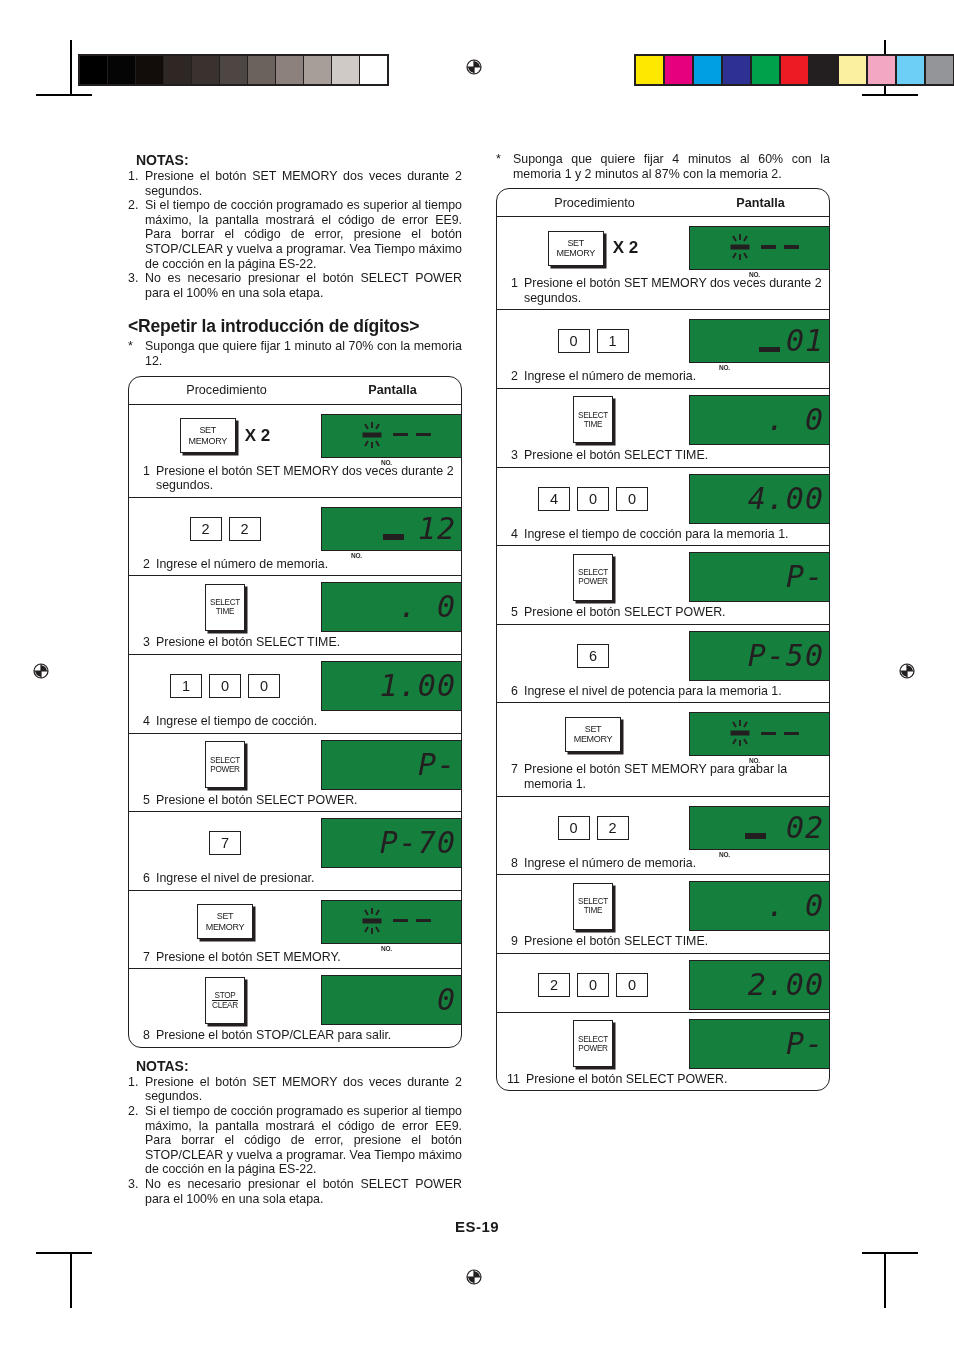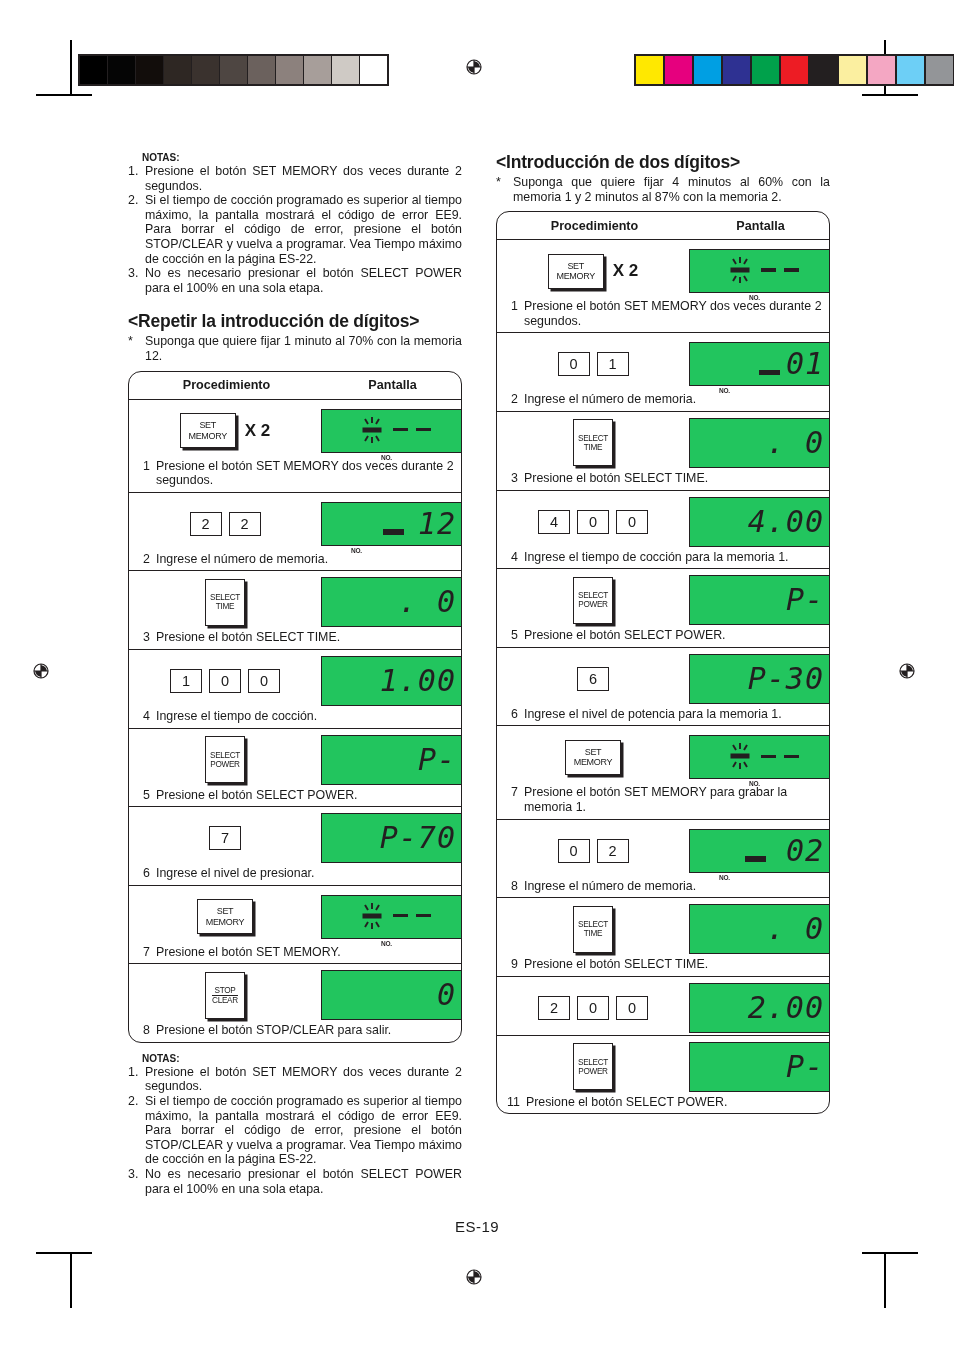--- a/index.html
+++ b/index.html
@@ -20,42 +20,42 @@
 
   
   .page{position:absolute;left:0;top:0;width:954px;height:1350px;}
   .col{position:absolute;width:334px;}
   .col-left{left:128px;top:152px;}
   .col-right{left:496px;top:152px;}
 
   h2.sect{
     font-size:17.5px;font-weight:bold;margin:0 0 2px 0;letter-spacing:-0.2px;
   }
-  .notes-title{font-size:10px;font-weight:bold;margin:0 0 1px 14px;}
+  .notes-title{font-size:14px;font-weight:bold;margin:0 0 1px 8px;}
   ol.notes{margin:0;padding:0;list-style:none;}
   ol.notes li{
     font-size:12.4px;line-height:14.6px;text-align:justify;
     padding-left:17px;text-indent:-17px;margin-bottom:0px;
   }
   ol.notes li .n{display:inline-block;width:17px;text-indent:0;}
   p.assume{
     font-size:12.4px;line-height:14.6px;margin:0 0 7px 0;text-align:justify;
     padding-left:17px;text-indent:-17px;
   }
   p.assume .star{display:inline-block;width:17px;text-indent:0;}
 
   
   .ptable{
     border:1.6px solid #231f20;border-radius:13px;overflow:hidden;
     background:#fff;
   }
   .phead{
     display:flex;border-bottom:1.6px solid #231f20;height:27px;align-items:center;
   }
-  .phead .h1{flex:0 0 195px;text-align:center;font-size:12.6px;font-weight:bold;}
+  .phead .h1{flex:0 0 195px;text-align:center;font-size:12.6px;font-weight:normal;}
   .phead .h2c{flex:1;text-align:center;font-size:12.6px;font-weight:bold;}
   .prow{border-bottom:1.6px solid #231f20;padding:0;}
   .prow:last-child{border-bottom:none;}
   .prow .top{display:flex;align-items:center;min-height:52px;padding:5px 0 1px 0;}
   .prow .left{flex:0 0 192px;display:flex;align-items:center;justify-content:center;gap:9px;}
   .prow .right{flex:1;display:flex;align-items:center;justify-content:center;position:relative;}
   .prow .capt{
     font-size:12.4px;line-height:14.6px;padding:1px 6px 4px 10px;
     display:flex;gap:6px;
   }
@@ -80,42 +80,42 @@
   
   .numkeys{display:flex;gap:7px;}
   .numkey{
     width:30px;height:22px;border:1.5px solid #231f20;background:#fff;
     display:flex;align-items:center;justify-content:center;
     font-size:14.5px;font-weight:500;
   }
 
   
   .lcd{
-    border:1.6px solid #231f20;background:#22c55e;position:relative;
+    border:1.6px solid #231f20;background:#15803d;position:relative;
     display:flex;align-items:center;justify-content:flex-end;
     box-sizing:border-box;
   }
   .lcd.w-big{width:148px;height:50px;padding-right:12px;}
   .lcd.w-mid{width:148px;height:44px;padding-right:12px;}
   .seg{
     font-family:"DejaVu Sans Mono",monospace;
     font-size:30px;font-style:italic;font-weight:400;letter-spacing:1px;
     line-height:1;color:#231f20;
   }
   .nolabel{
     position:absolute;font-size:6.5px;font-weight:600;letter-spacing:-0.2px;
     color:#231f20;
   }
   .dashrow{display:flex;align-items:center;gap:8px;padding-bottom:2px;}
   .dash{display:inline-block;width:15px;height:3.6px;background:#231f20;}
   .memu{display:inline-block;width:21px;height:5.5px;background:#231f20;}
 
   .pageno{
     position:absolute;left:0;right:0;top:1218px;text-align:center;
-    font-size:15px;font-weight:normal;letter-spacing:0.5px;
+    font-size:15px;font-weight:bold;letter-spacing:0.5px;
   }
 </style>
 </head>
 <body>
 
 <div>
   <div class="crop" style="left:70px;top:40px;width:1.6px;height:56px;"></div>
   <div class="crop" style="left:36px;top:94px;width:56px;height:1.6px;"></div>
   <div class="crop" style="left:884px;top:40px;width:1.6px;height:56px;"></div>
   <div class="crop" style="left:862px;top:94px;width:56px;height:1.6px;"></div>
@@ -442,21 +442,20 @@
       <div class="notes-title">NOTAS:</div>
       <ol class="notes" id="notesBottom">
           <li><span class="n">1.</span><span>Presione el botón SET MEMORY dos veces durante 2 segundos.</span></li>
           <li><span class="n">2.</span><span>Si el tiempo de cocción programado es superior al tiempo máximo, la pantalla mostrará el código de error EE9. Para borrar el código de error, presione el botón STOP/CLEAR y vuelva a programar. Vea Tiempo máximo de cocción en la página ES-22.</span></li>
           <li><span class="n">3.</span><span>No es necesario presionar el botón SELECT POWER para el 100% en una sola etapa.</span></li>
         </ol>
     </div>
   </div>
 
   <div class="col col-right">
-    <h2 class="sect">&lt;Introducción de dos dígitos&gt;</h2>
     <p class="assume">
       <span class="star">*</span><span>Suponga que quiere fijar 4 minutos al 60% con la memoria 1 y 2 minutos al 87% con la memoria 2.</span>
     </p>
     <div class="ptable" id="tableRight">
         <div class="phead">
           <div class="h1">Procedimiento</div>
           <div class="h2c">Pantalla</div>
         </div>
         <div class="prow">
           <div class="top">
@@ -605,21 +604,21 @@
             <div class="left">
               <div style="display: flex; align-items: center; gap: 9px;">
                 <div class="numkeys">
                   <div class="numkey">6</div>
                 </div>
               </div>
             </div>
             <div class="right">
               <div style="position: relative;">
                 <div class="lcd w-big">
-                  <span class="seg">P-30</span>
+                  <span class="seg">P-50</span>
                 </div>
               </div>
             </div>
           </div>
           <div class="capt">
             <span class="num">6</span>
             <span class="txt">Ingrese el nivel de potencia para la memoria 1.</span>
           </div>
         </div>
         <div class="prow">

